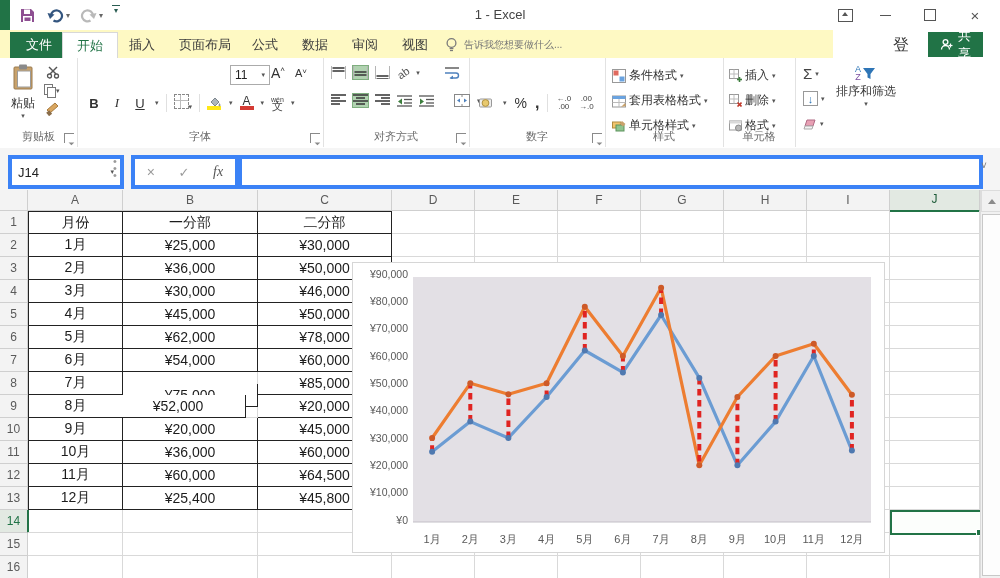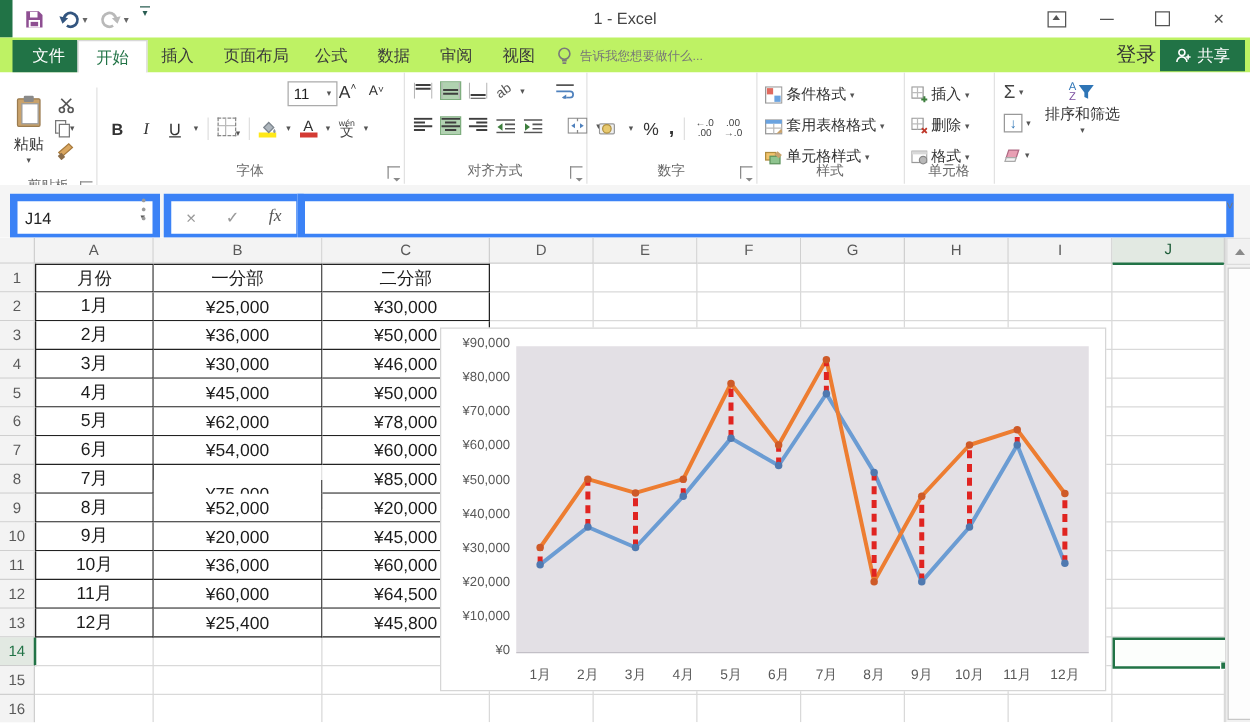--- a/index.html
+++ b/index.html
@@ -10,21 +10,21 @@
   #titlebar{left:0;top:0;width:1000px;height:30px;background:#fff;}
   #greenstrip{left:0;top:0;width:10px;height:30px;background:#217346;}
   .qatbtn{top:5px;height:20px;display:flex;align-items:center;color:#444;}
   .qat-dd{font-size:8px;color:#666;margin-left:2px;}
   #title{left:0;top:0;width:1000px;height:30px;text-align:center;line-height:30px;font-size:13px;color:#444;}
   .winbtn{top:0;width:34px;height:30px;display:flex;align-items:center;justify-content:center;color:#555;cursor:default;}
   .maxbox{width:10px;height:10px;border:1px solid #555;}
   .ribdispbox{width:13px;height:11px;border:1px solid #555;position:relative;}
   .ribdispbox:after{content:"";position:absolute;left:3px;top:2px;border-left:3px solid transparent;border-right:3px solid transparent;border-bottom:4px solid #555;}
   
-  #tabbar{left:0;top:30px;width:1000px;height:28px;background:#bef264;}
+  #tabbar{left:0;top:30px;width:833px;height:28px;background:#fef9c3;}
   .tab{top:2px;height:26px;line-height:26px;padding:0 14px;font-size:13px;color:#3b3b3b;}
   #tab-file{left:10px;background:#217346;color:#fff;padding:0 16px;}
   #tab-home{background:#fff;border:1px solid #d8d8d8;border-bottom:none;color:#217346;}
   #tellme{display:flex;align-items:center;gap:6px;color:#777;font-size:10px;}
   #signin{font-size:16px;color:#333;}
   #sharebtn{display:flex;align-items:center;gap:5px;background:#217346;color:#fff;font-size:13px;padding:0 12px;height:25px;top:2px;}
   
   #ribbon{left:0;top:58px;width:1000px;height:90px;background:#fff;border-bottom:1px solid #d5d5d5;}
   .grp{top:0;height:89px;border-right:1px solid #e2e2e2;}
   .grplabel{position:absolute;bottom:3px;left:0;right:0;text-align:center;font-size:11px;color:#696969;}
@@ -35,21 +35,21 @@
   .sel{background:#b0d2b0;outline:1px solid #7fae7f;}
   .barsu{display:inline-block;}
   .fontbtn{font-size:13px;color:#333;width:16px;text-align:center;}
   .colorbar{display:block;height:4px;width:14px;margin-top:-1px;}
   .minirow{display:flex;align-items:center;gap:7px;}
   .stkbtn{display:flex;align-items:center;gap:3px;font-size:12px;color:#333;height:19px;}
   .bigedit{display:inline-flex;flex-direction:column;align-items:center;font-size:12px;color:#333;}
   .chev{display:inline-block;width:7px;height:7px;border-left:2px solid #666;border-top:2px solid #666;transform:rotate(45deg);}
   
   #fbar{left:0;top:148px;width:1000px;height:42px;background:#f5f5f5;}
-  .fbox{background:#fff;border:6px solid #3b82f6;top:7px;height:26px;}
+  .fbox{background:#fff;border:4px solid #3b82f6;top:7px;height:26px;}
   #namebox{display:flex;align-items:center;justify-content:space-between;padding:0 6px;font-size:13px;color:#222;}
   #fxbtns{display:flex;align-items:center;justify-content:space-around;color:#9a9a9a;font-size:13px;}
   #fx-label{font-style:italic;font-family:"Liberation Serif","DejaVu Serif",serif;color:#555;font-size:14px;}
   
   #grid{left:0;top:190px;width:1000px;height:388px;background:#fff;overflow:hidden;}
   .ch{top:0;height:20px;background:#f3f3f3;border-right:1px solid #cfcfcf;border-bottom:1px solid #cfcfcf;text-align:center;line-height:20px;font-size:12px;color:#5a5a5a;}
   .ch.selc{background:#e2e9e2;border-bottom:2px solid #217346;line-height:19px;color:#1d5c38;}
   .rh{left:0;width:27px;background:#f3f3f3;border-right:1px solid #cfcfcf;border-bottom:1px solid #cfcfcf;text-align:center;font-size:12px;color:#5a5a5a;display:flex;align-items:center;justify-content:center;}
   .rh.selr{background:#e2e9e2;color:#217346;border-right:2px solid #217346;}
   .vl{top:21px;bottom:0;width:1px;background:#d9d9d9;}
@@ -150,21 +150,21 @@
             <line x1="10.5" y1="5.5" x2="10.5" y2="9.5" stroke="#fff" stroke-width="1.2"></line>
             <line x1="8.5" y1="7.5" x2="12.5" y2="7.5" stroke="#fff" stroke-width="1.2"></line>
           </svg>
       </span>
       <span>共享</span>
     </div>
   </div>
 
   <div id="ribbon" class="abs">
 
-    <div class="grp abs" style="left:0;width:77px;margin-top:12px;">
+    <div class="grp abs" style="left:0;width:77px;">
       <div class="abs" style="left:6px;top:6px;width:34px;text-align:center;">
         <span class="ico" style="margin:0 auto;">
           <svg width="24" height="27" viewBox="0 0 24 27">
               <rect x="3" y="3" width="18" height="22" fill="#c9a26b" stroke="#9a7b4f" rx="1"></rect>
               <rect x="8" y="0.5" width="8" height="5" fill="#8a8a8a" rx="1"></rect>
               <rect x="6.5" y="7" width="13" height="16" fill="#fff" stroke="#9b9b9b"></rect>
             </svg>
         </span>
         <div style="font-size:12px;color:#333;margin-top:1px;">粘贴</div>
         <div class="dd">▾</div>
@@ -549,21 +549,21 @@
         <div class="tc abs" style="left: 28px; top: 136px; width: 93px; height: 22px; border-left: 1px solid rgb(34, 34, 34);">5月</div>
         <div class="tc abs" style="left: 123px; top: 136px; width: 134px; height: 22px;">¥62,000</div>
         <div class="tc abs" style="left: 258px; top: 136px; width: 133px; height: 22px;">¥78,000</div>
         <div class="tc abs" style="left: 28px; top: 159px; width: 93px; height: 22px; border-left: 1px solid rgb(34, 34, 34);">6月</div>
         <div class="tc abs" style="left: 123px; top: 159px; width: 134px; height: 22px;">¥54,000</div>
         <div class="tc abs" style="left: 258px; top: 159px; width: 133px; height: 22px;">¥60,000</div>
         <div class="tc abs" style="left: 28px; top: 182px; width: 93px; height: 22px; border-left: 1px solid rgb(34, 34, 34);">7月</div>
         <div class="tc abs" style="left: 123px; top: 194px; width: 134px; height: 22px;">¥75,000</div>
         <div class="tc abs" style="left: 258px; top: 182px; width: 133px; height: 22px;">¥85,000</div>
         <div class="tc abs" style="left: 28px; top: 205px; width: 93px; height: 22px; border-left: 1px solid rgb(34, 34, 34);">8月</div>
-        <div class="tc abs" style="left: 123px; top: 205px; width: 134px; height: 22px;">¥52,000</div>
+        <div class="tc abs" style="left: 111px; top: 205px; width: 134px; height: 22px;">¥52,000</div>
         <div class="tc abs" style="left: 258px; top: 205px; width: 133px; height: 22px;">¥20,000</div>
         <div class="tc abs" style="left: 28px; top: 228px; width: 93px; height: 22px; border-left: 1px solid rgb(34, 34, 34);">9月</div>
         <div class="tc abs" style="left: 123px; top: 228px; width: 134px; height: 22px;">¥20,000</div>
         <div class="tc abs" style="left: 258px; top: 228px; width: 133px; height: 22px;">¥45,000</div>
         <div class="tc abs" style="left: 28px; top: 251px; width: 93px; height: 22px; border-left: 1px solid rgb(34, 34, 34);">10月</div>
         <div class="tc abs" style="left: 123px; top: 251px; width: 134px; height: 22px;">¥36,000</div>
         <div class="tc abs" style="left: 258px; top: 251px; width: 133px; height: 22px;">¥60,000</div>
         <div class="tc abs" style="left: 28px; top: 274px; width: 93px; height: 22px; border-left: 1px solid rgb(34, 34, 34);">11月</div>
         <div class="tc abs" style="left: 123px; top: 274px; width: 134px; height: 22px;">¥60,000</div>
         <div class="tc abs" style="left: 258px; top: 274px; width: 133px; height: 22px;">¥64,500</div>

